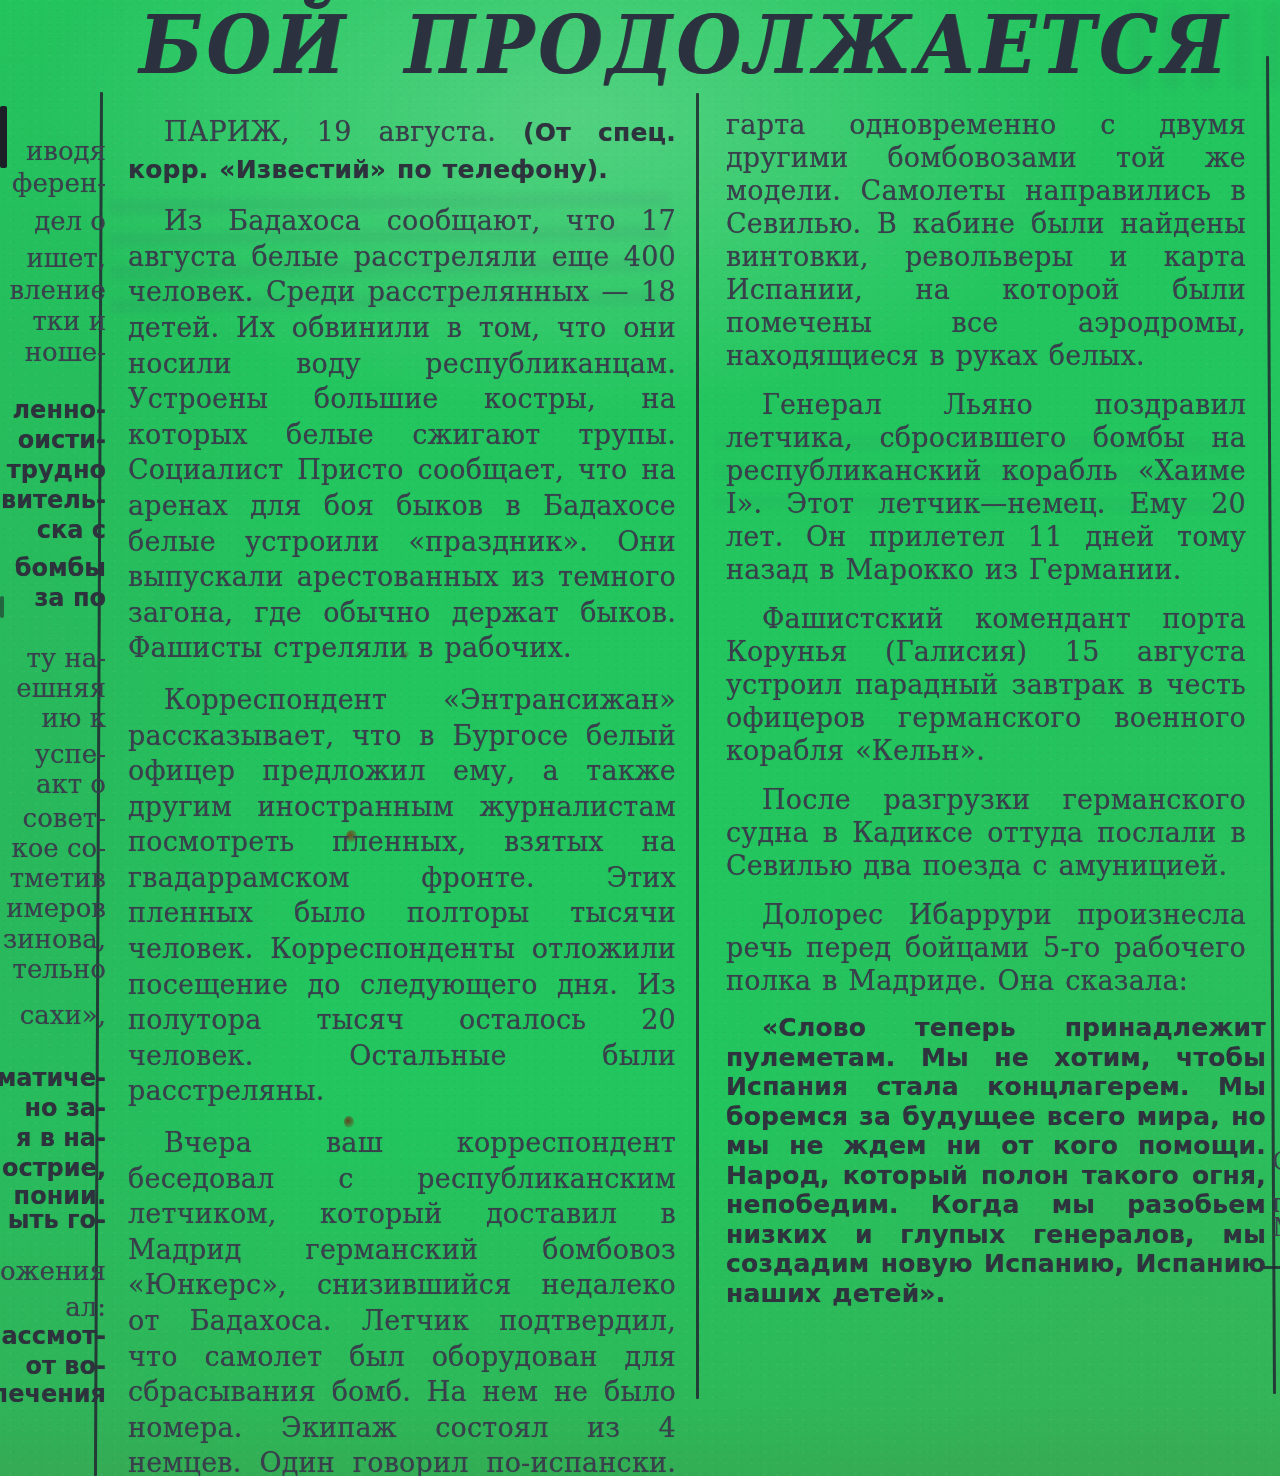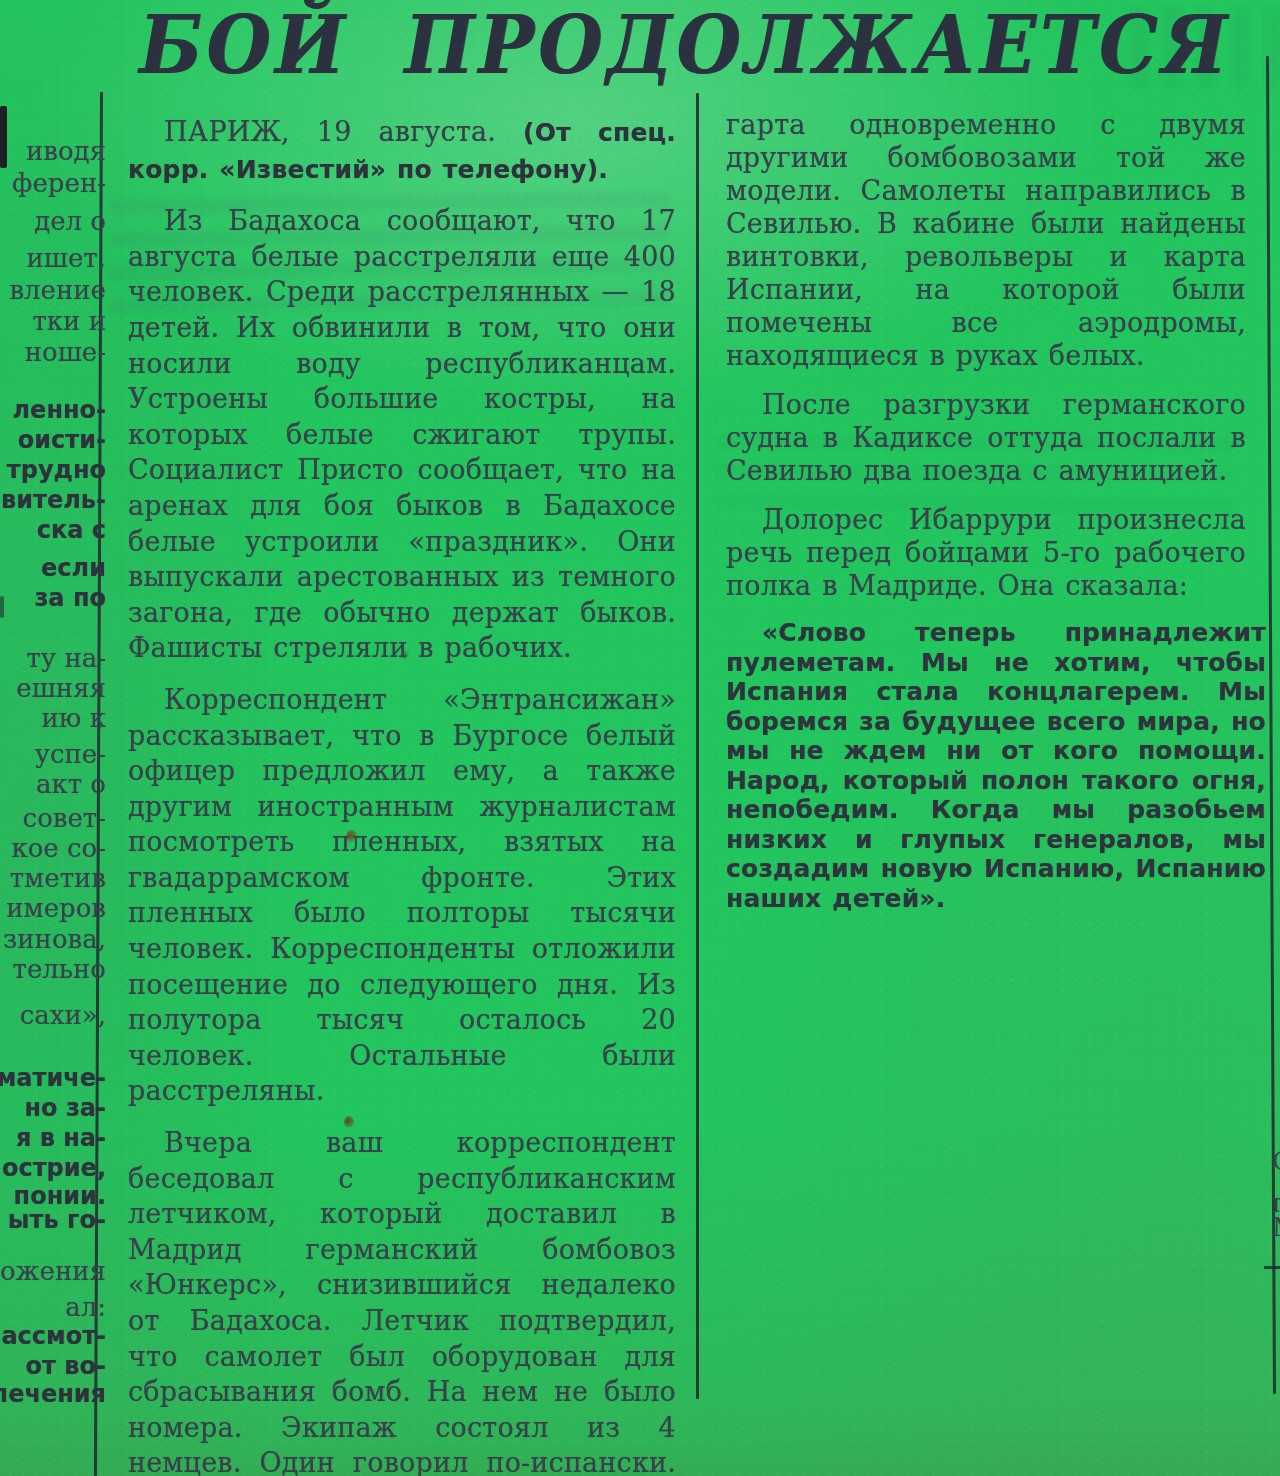--- a/index.html
+++ b/index.html
@@ -107,21 +107,21 @@
     <span class="frag s" style="top:206px">дел о</span>
     <span class="frag s" style="top:243px">ишет,</span>
     <span class="frag s" style="top:275px">вление</span>
     <span class="frag s" style="top:306px">тки и</span>
     <span class="frag s" style="top:337px">ноше-</span>
     <span class="frag b" style="top:396px">ленно-</span>
     <span class="frag b" style="top:426px">оисти-</span>
     <span class="frag b" style="top:456px">трудно</span>
     <span class="frag b" style="top:486px">витель-</span>
     <span class="frag b" style="top:516px">ска с</span>
-    <span class="frag b" style="top:554px">если</span>
+    <span class="frag b" style="top:554px">бомбы</span>
     <span class="frag b" style="top:584px">за по</span>
     <span class="frag s" style="top:643px">ту на-</span>
     <span class="frag s" style="top:673px">ешняя</span>
     <span class="frag s" style="top:703px">ию к</span>
     <span class="frag s" style="top:739px">успе-</span>
     <span class="frag s" style="top:769px">акт о</span>
     <span class="frag s" style="top:803px">совет-</span>
     <span class="frag s" style="top:833px">кое со-</span>
     <span class="frag s" style="top:863px">тметив</span>
     <span class="frag s" style="top:893px">имеров</span>
@@ -143,20 +143,22 @@
 
   <div class="col col-left" lang="ru">
     <p class="dateline"><span>ПАРИЖ, 19 августа.</span> <span class="bold-sans">(От спец. корр. «Известий» по телефону).</span></p>
     <p>Из Бадахоса сообщают, что 17 августа белые расстреляли еще 400 человек. Среди расстрелянных — 18 детей. Их обвинили в том, что они носили воду республиканцам. Устроены большие костры, на которых белые сжигают трупы. Социалист Присто сообщает, что на аренах для боя быков в Бадахосе белые устроили «праздник». Они выпускали арестованных из темного загона, где обычно держат быков. Фашисты стреляли в рабочих.</p>
     <p>Корреспондент «Энтрансижан» рассказывает, что в Бургосе белый офицер предложил ему, а также другим иностранным журналистам посмотреть пленных, взятых на гвадаррамском фронте. Этих пленных было полторы тысячи человек. Корреспонденты отложили посещение до следующего дня. Из полутора тысяч осталось 20 человек. Остальные были расстреляны.</p>
     <p>Вчера ваш корреспондент беседовал с республиканским летчиком, который доставил в Мадрид германский бомбовоз «Юнкерс», снизившийся недалеко от Бадахоса. Летчик подтвердил, что самолет был оборудован для сбрасывания бомб. На нем не было номера. Экипаж состоял из 4 немцев. Один говорил по-испански. Самолет вылетел из Штут-</p>
   </div>
 
   <div class="col col-right" lang="ru">
     <p class="no-indent">гарта одновременно с двумя другими бомбовозами той же модели. Самолеты направились в Севилью. В кабине были найдены винтовки, револьверы и карта Испании, на которой были помечены все аэродромы, находящиеся в руках белых.</p>
+    <p>Генерал Льяно поздравил летчика, сбросившего бомбы на республиканский корабль «Хаиме I». Этот летчик—немец. Ему 20 лет. Он прилетел 11 дней тому назад в Марокко из Германии.</p>
+    <p>Фашистский комендант порта Корунья (Галисия) 15 августа устроил парадный завтрак в честь офицеров германского военного корабля «Кельн».</p>
     <p>После разгрузки германского судна в Кадиксе оттуда послали в Севилью два поезда с амуницией.</p>
     <p>Долорес Ибаррури произнесла речь перед бойцами 5-го рабочего полка в Мадриде. Она сказала:</p>
     <p class="quote">«Слово теперь принадлежит пулеметам. Мы не хотим, чтобы Испания стала концлагерем. Мы боремся за будущее всего мира, но мы не ждем ни от кого помощи. Народ, который полон такого огня, непобедим. Когда мы разобьем низких и глупых генералов, мы создадим новую Испанию, Испанию наших детей».</p>
 
   </div>
 
   <div class="edge-right">
     <span class="frag" style="top:1146px">С</span>
     <span class="frag" style="top:1188px">г</span>
     <span class="frag" style="top:1212px">М</span>

